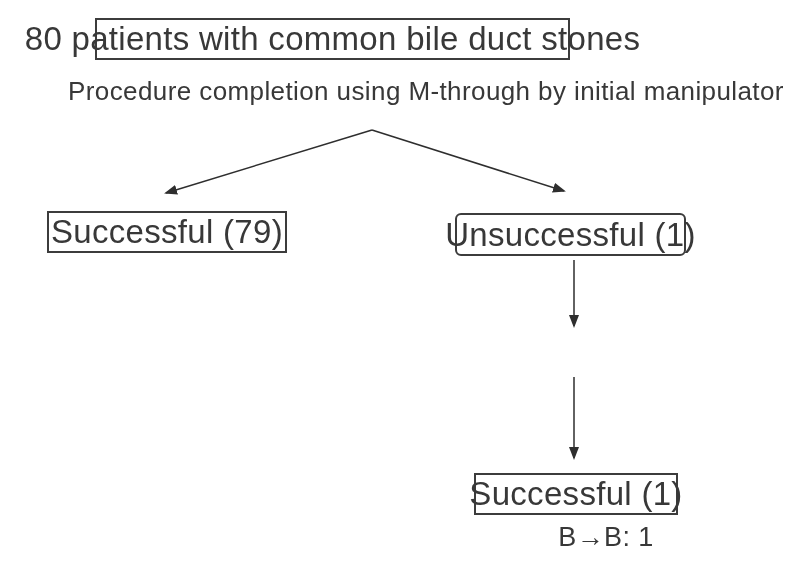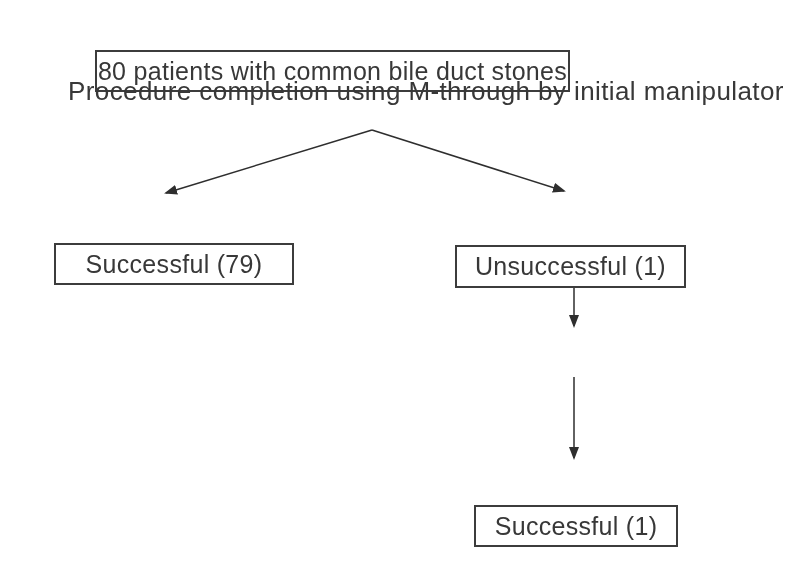--- a/index.html
+++ b/index.html
@@ -21,39 +21,38 @@
     width: 792px; height: 567px;
     pointer-events: none;
   }
   .node {
     position: absolute;
     border: 2px solid #3c3c3c;
     background: #ffffff;
     display: flex;
     align-items: center;
     justify-content: center;
-    font-size: 25px;
+    font-size: 33px;
     letter-spacing: 0.3px;
     white-space: nowrap;
     color: #383838;
-    margin-top: 32px;
   }
   .note {
     position: absolute;
     text-align: center;
     font-size: 26px;
     letter-spacing: 0.4px;
     white-space: nowrap;
     color: #383838;
     margin-left: 30px;
   }
   .node-top    { left: 95px;  top: 18px;  width: 475px; height: 42px; }
   .note-procedure { left: 0;   top: 76px;  width: 792px; }
-  .node-left   { left: 54px;  top: 211px; width: 240px; height: 42px; }
-  .node-right  { left: 455px; top: 213px; width: 231px; height: 43px; }
+  .node-left   { left: 47px;  top: 211px; width: 240px; height: 42px; }
+  .node-right  { left: 455px; top: 213px; width: 231px; height: 43px; border-radius: 6px; }
   .note-exchange  { left: 352px; top: 338px; width: 436px; }
   .node-bottom { left: 474px; top: 473px; width: 204px; height: 42px; }
   .note-result    { left: 474px; top: 522px; width: 204px; font-size: 27px; }
 </style>
 </head>
 <body>
 
 <div class="canvas">
 
   <svg class="arrows" viewBox="0 0 792 567" xmlns="http://www.w3.org/2000/svg" aria-hidden="true">
@@ -72,14 +71,15 @@
 
   <div class="note note-procedure">Procedure completion using M-through by initial manipulator</div>
 
   <div class="node node-left">Successful (79)</div>
 
   <div class="node node-right">Unsuccessful (1)</div>
 
 
   <div class="node node-bottom">Successful (1)</div>
 
+  <div class="note note-result">B→B: 1</div>
 
 </div>
 
 </body></html>

